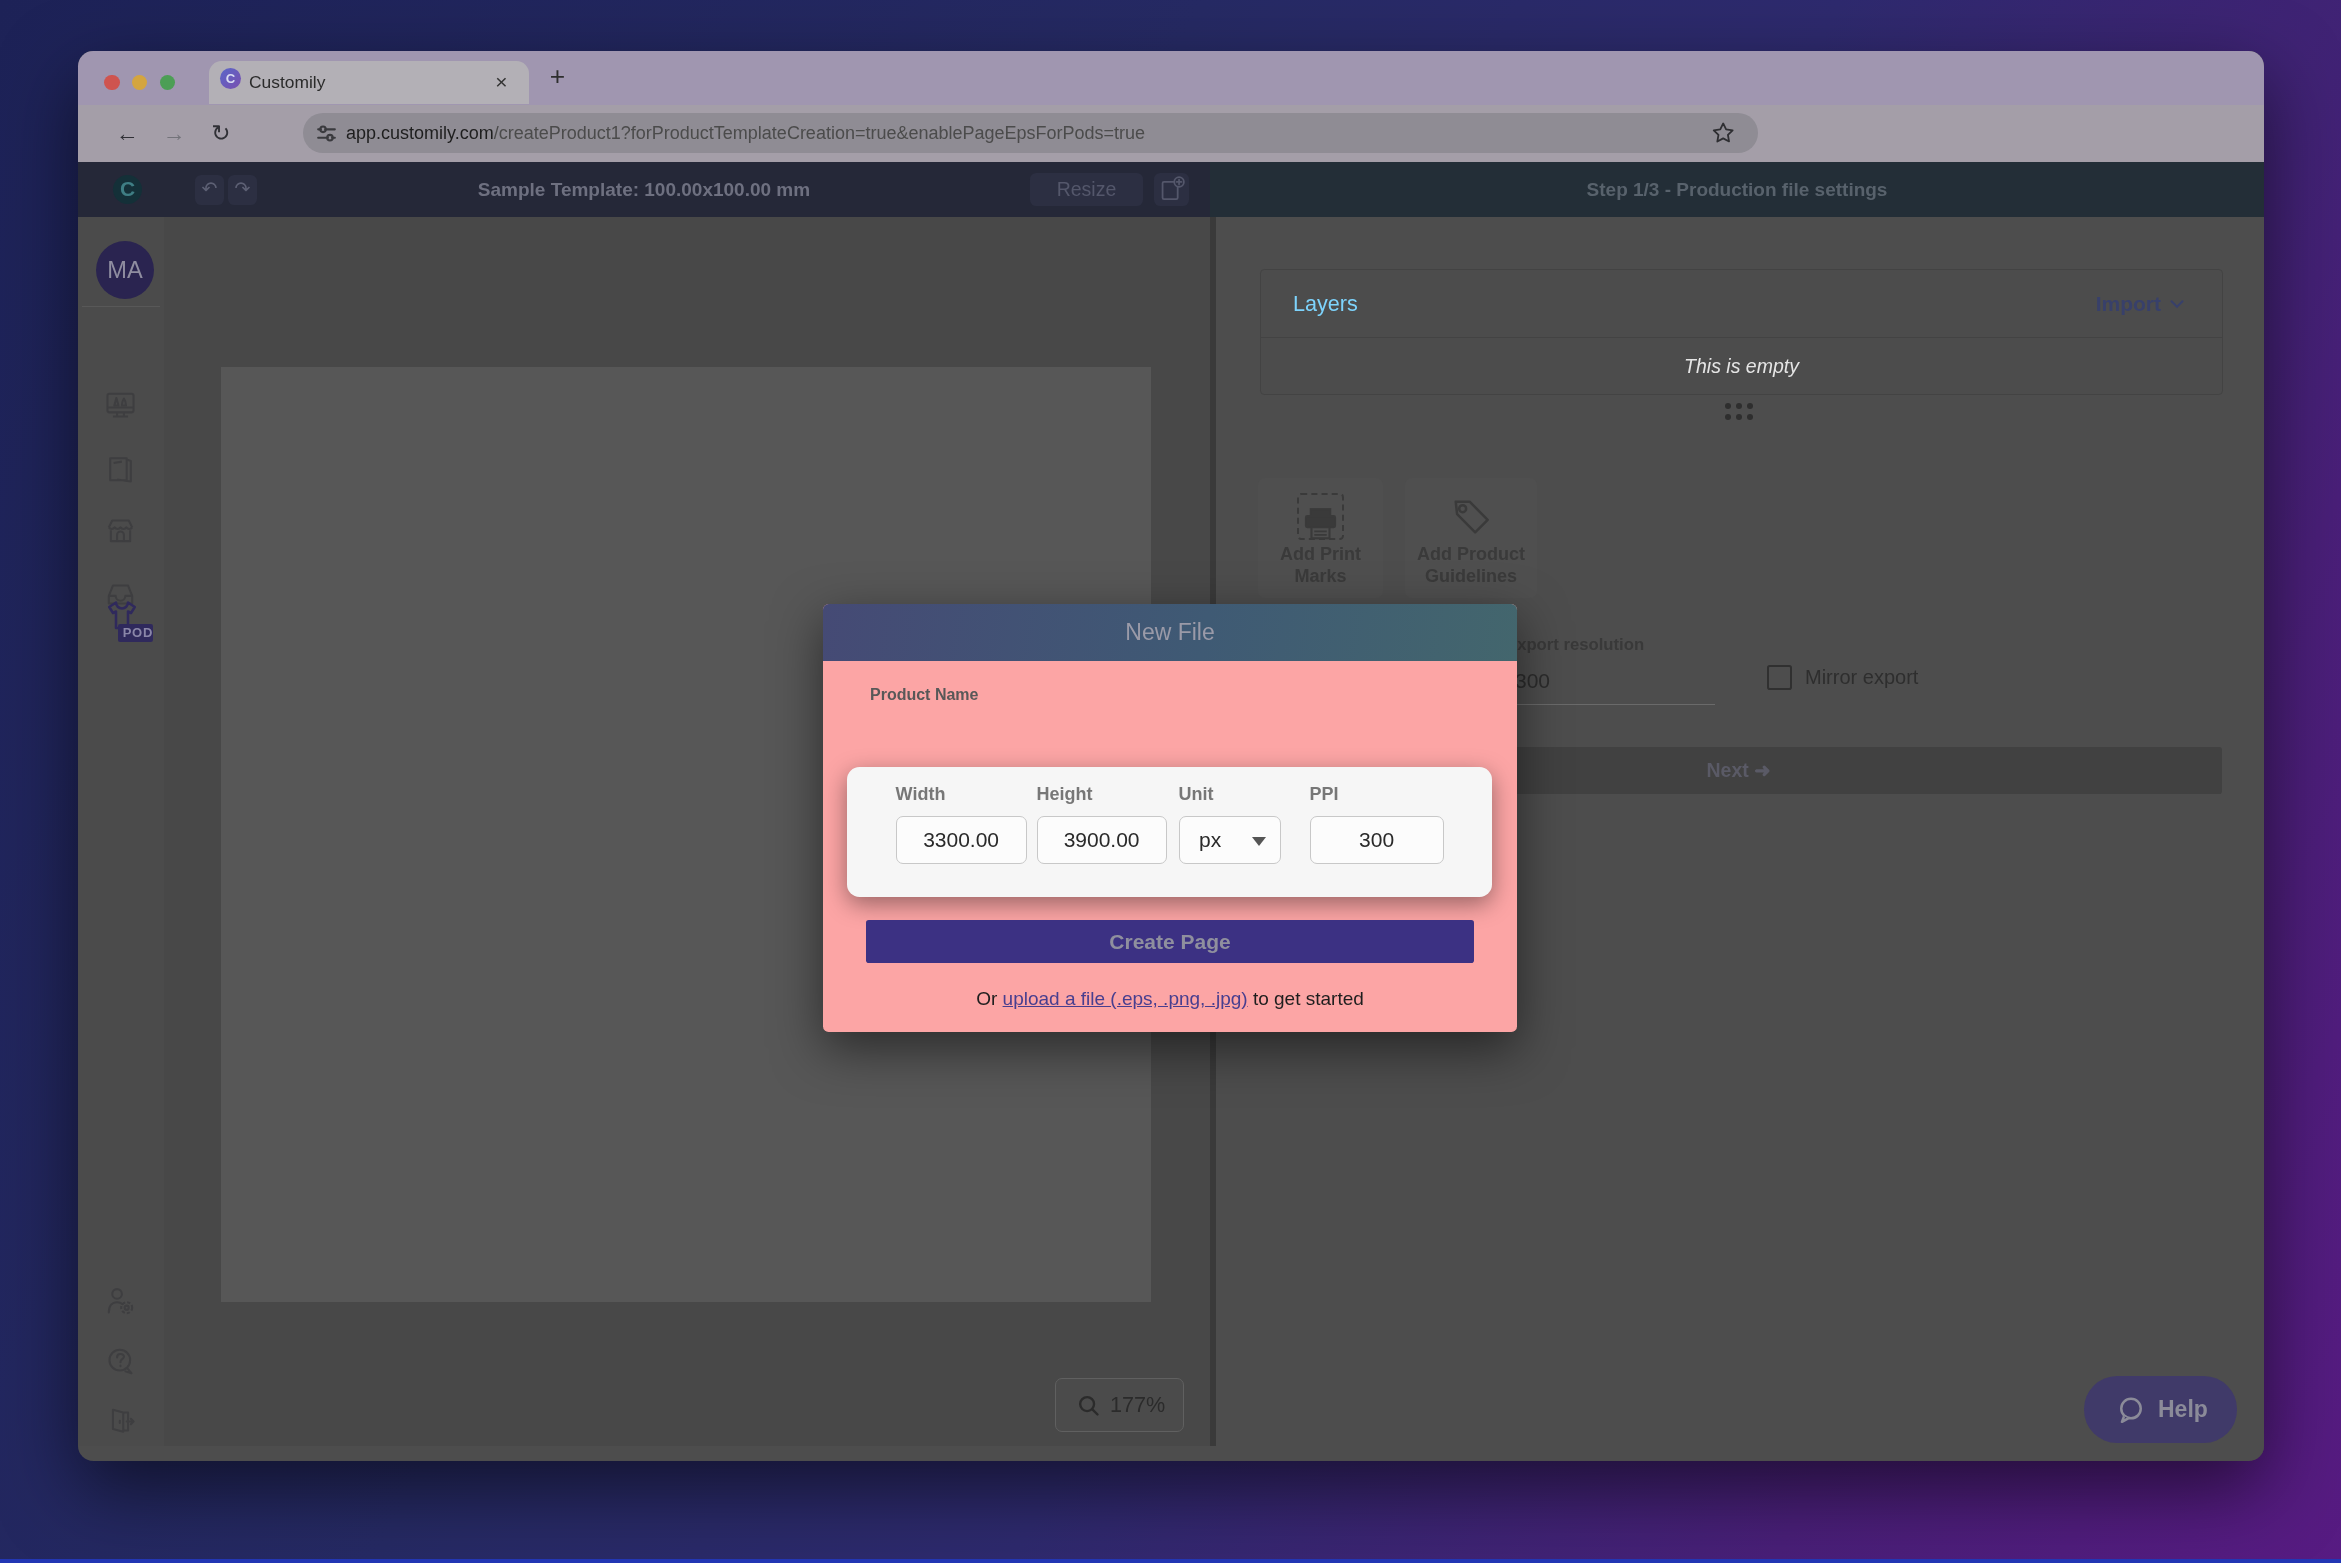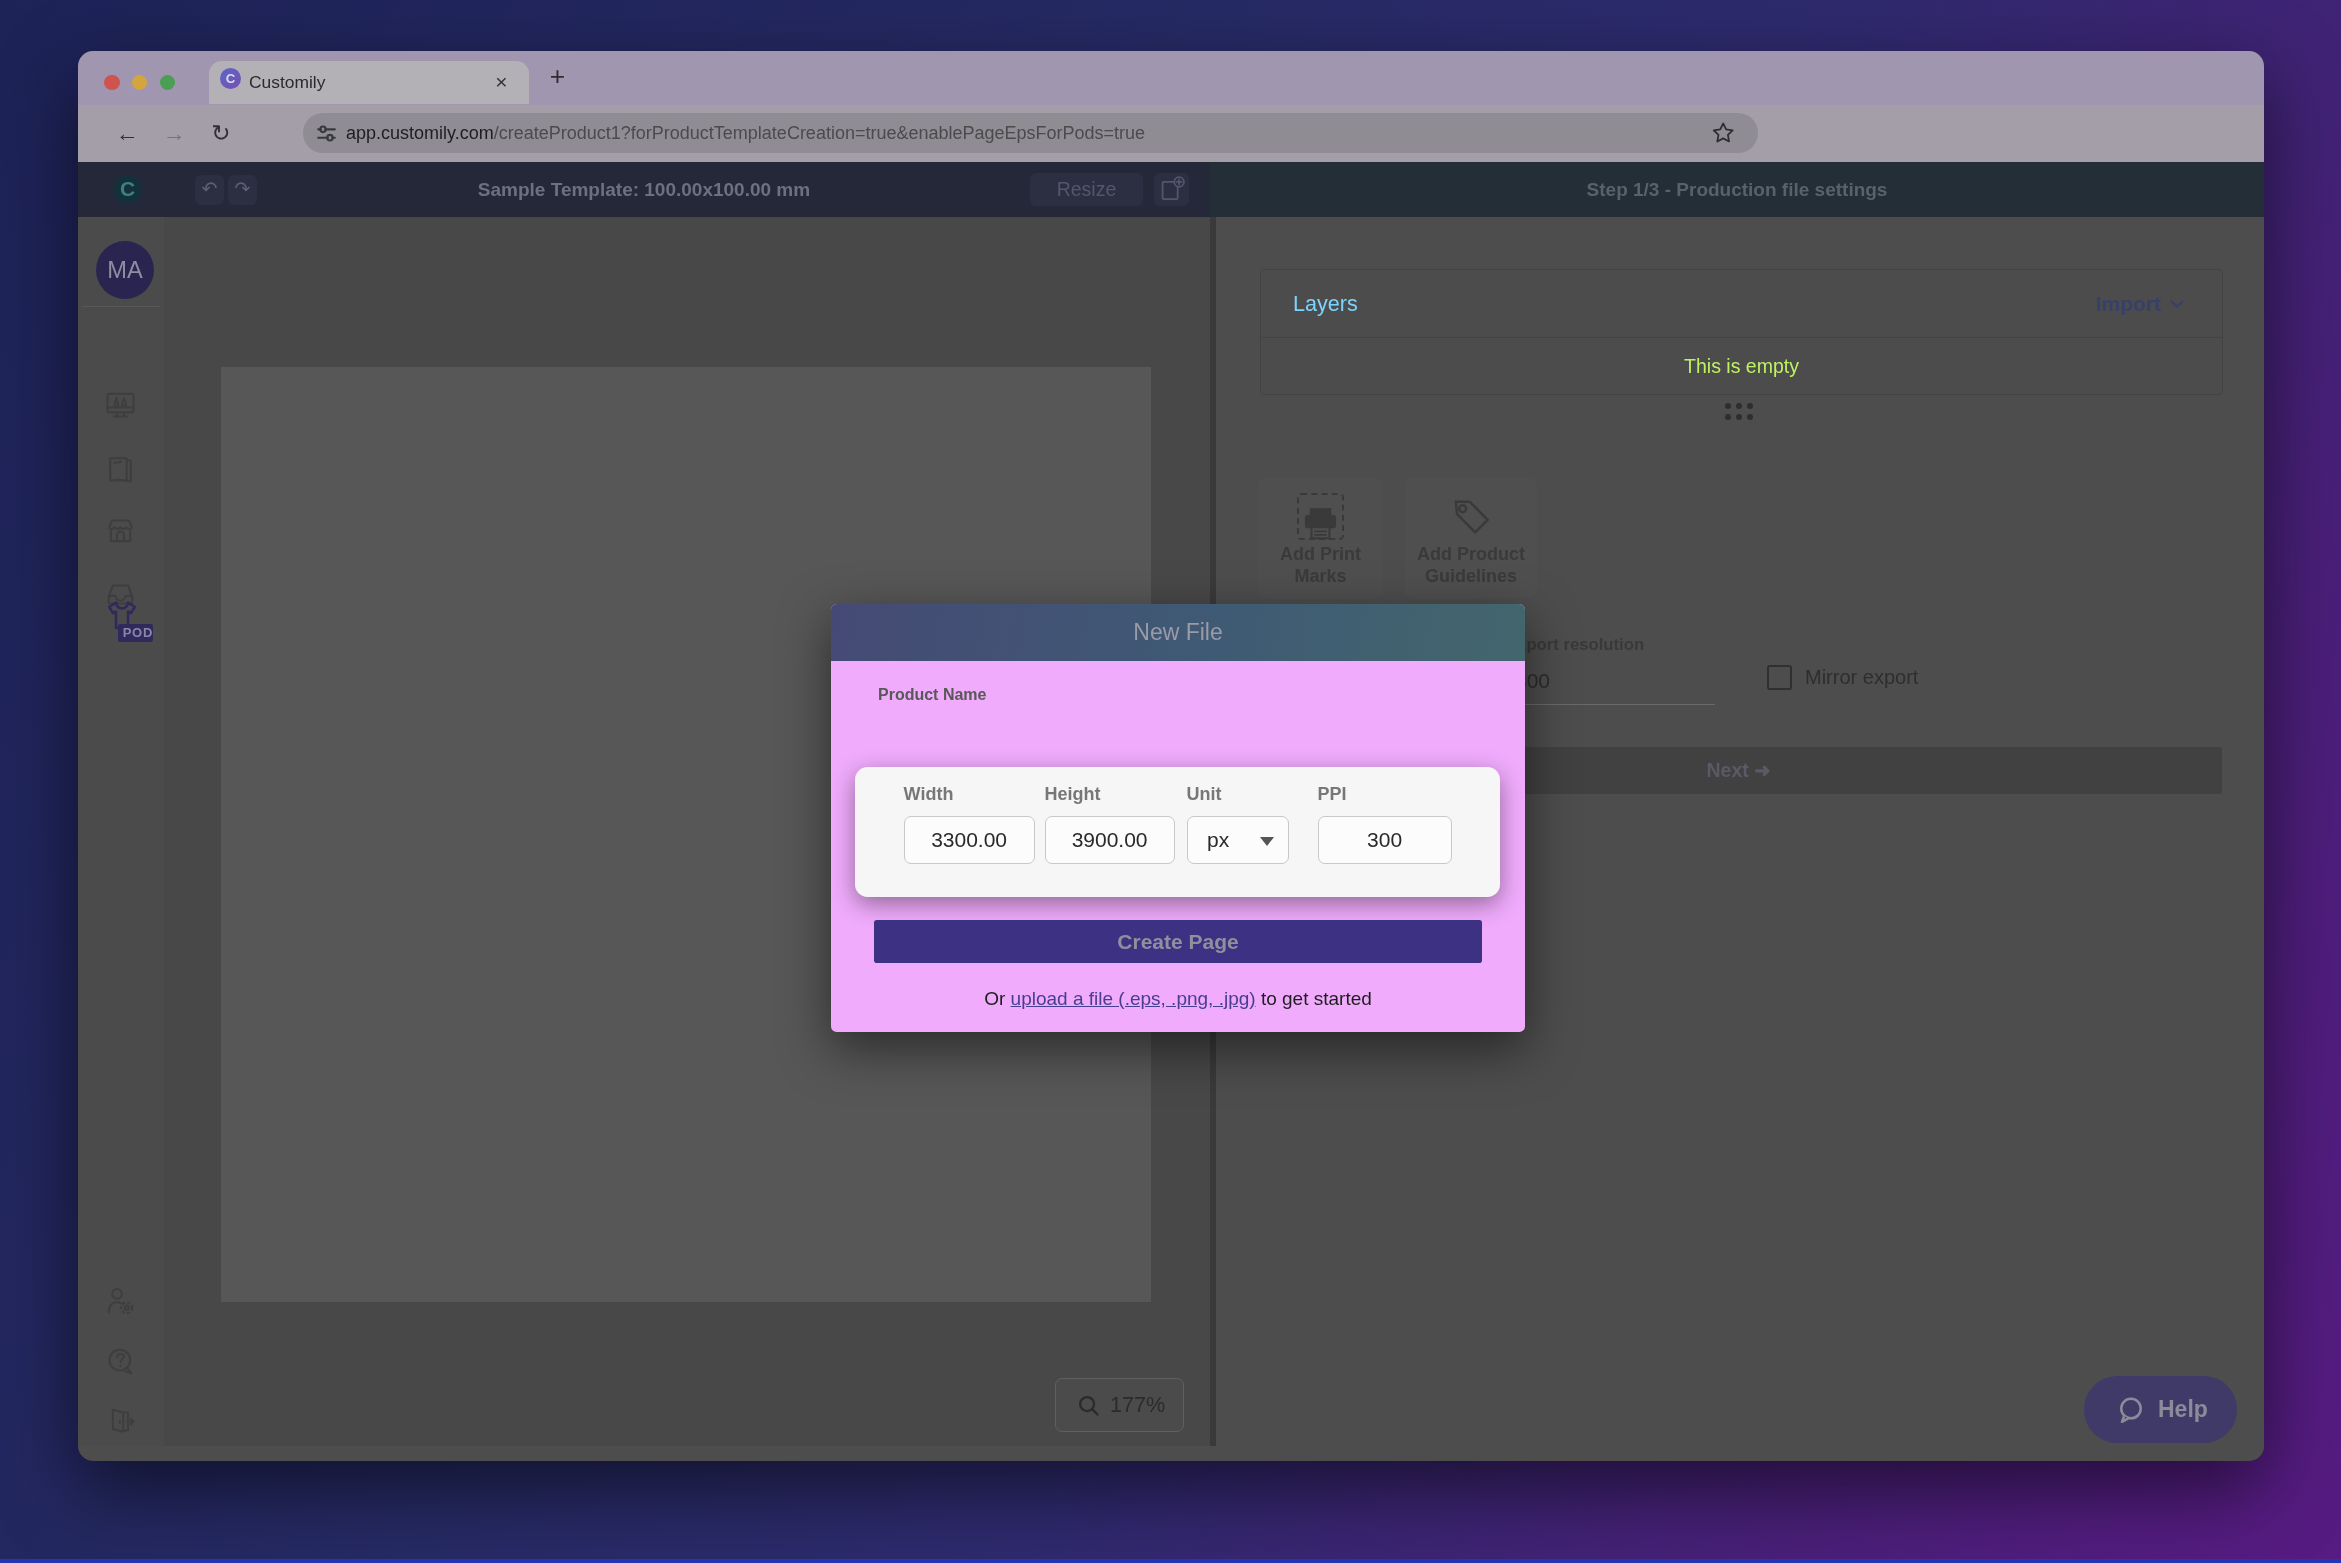--- a/index.html
+++ b/index.html
@@ -60,36 +60,36 @@
     background:#4b4b4b;color:#2b2b2b;}
   #zoom-value{left:54px;top:0;height:54px;line-height:52px;font-size:21.6px;color:#2b2b2b;}
   
   #panel{left:1138px;top:166px;width:1049px;height:1243px;background:#4d4d4d;}
   #layers-card{left:44px;top:52px;width:963px;height:126px;background:#4c4c4c;border:1.4px solid #434343;border-radius:4.2px;}
   #layers-title{left:32px;top:0;height:67px;line-height:67px;font-size:21.6px;color:#7dd3fc;}
   #import-link{right:61px;top:0;height:67px;line-height:67px;font-size:21px;font-weight:700;color:#38406a;}
   #import-chevron{right:36px;top:25px;width:18px;height:18px;color:#38406a;}
   #layers-div{left:0;top:67px;width:100%;height:1.4px;background:#434343;}
   #layers-empty{left:0;top:68px;width:100%;height:56px;line-height:56px;text-align:center;
-    font-size:19.5px;color:#bef264;}
+    font-style:italic;font-size:19.5px;color:#e5e5e5;}
   #drag-dots{left:509px;top:186px;width:32px;height:22px;}
   .dot{position:absolute;width:6.3px;height:6.3px;border-radius:50%;background:#2e2e2e;}
   .act-card{top:261px;height:120px;background:#4f4f4f;border-radius:7px;color:#3a3a3a;}
   .act-label{position:absolute;left:0;bottom:11px;width:100%;text-align:center;font-size:18px;font-weight:700;line-height:22px;color:#3a3a3a;}
   #printer-frame{position:absolute;left:50%;top:15.3px;margin-left:-23.6px;width:47px;height:47px;border:2.1px dashed #3a3a3a;border-radius:4.2px;}
   #export-label{left:290px;top:418px;font-size:16.7px;font-weight:700;color:#393939;}
   #export-value{left:299px;top:452px;font-size:21px;color:#2c2c2c;}
   #export-underline{left:293px;top:487px;width:206px;height:1.4px;background:#6a6a6a;}
   #mirror-box{left:551px;top:448px;width:25px;height:25px;border:2.1px solid #303030;border-radius:2.8px;}
   #mirror-label{left:589px;top:449px;font-size:20px;color:#2e2e2e;}
   #next-btn{left:39px;top:530px;width:967px;height:47px;background:#414141;border-radius:2.8px;
     text-align:center;line-height:47px;font-size:19.5px;font-weight:700;color:#5a5a66;}
   
   #modal{left:745px;top:553px;width:694px;height:428px;border-radius:5.6px;overflow:hidden;
-    background:#f0abfc;box-shadow:0 16.7px 49px rgba(0,0,0,.5);margin-left:8px;}
+    background:#fca5a5;box-shadow:0 16.7px 49px rgba(0,0,0,.5);}
   #modal-header{left:0;top:0;width:694px;height:57px;
     background:linear-gradient(100deg,#454a75 0%,#3f5a74 55%,#43666d 100%);}
   #modal-title{width:100%;text-align:center;line-height:57px;font-size:23px;color:#9a9aa8;}
   #tname-label{left:47px;top:82px;font-size:16px;font-weight:600;color:#585858;}
   #tname-input{left:47px;top:108px;width:608px;height:42px;background:#757c8c;border:none;
     border-bottom:2.1px solid #3f946c;font-size:21px;color:#191919;padding:0 0 0 8.3px;outline:none;}
   #dim-card{left:23.6px;top:163px;width:645px;height:130px;background:#f6f6f6;border-radius:12.5px;
     box-shadow:0 7px 23.6px rgba(0,0,0,.4);}
   .dim-label{top:16.7px;font-size:18px;font-weight:600;color:#777;}
   .dim-input{top:49px;height:48px;border:1.4px solid #c8c8c8;border-radius:7px;background:#fcfcfc;

